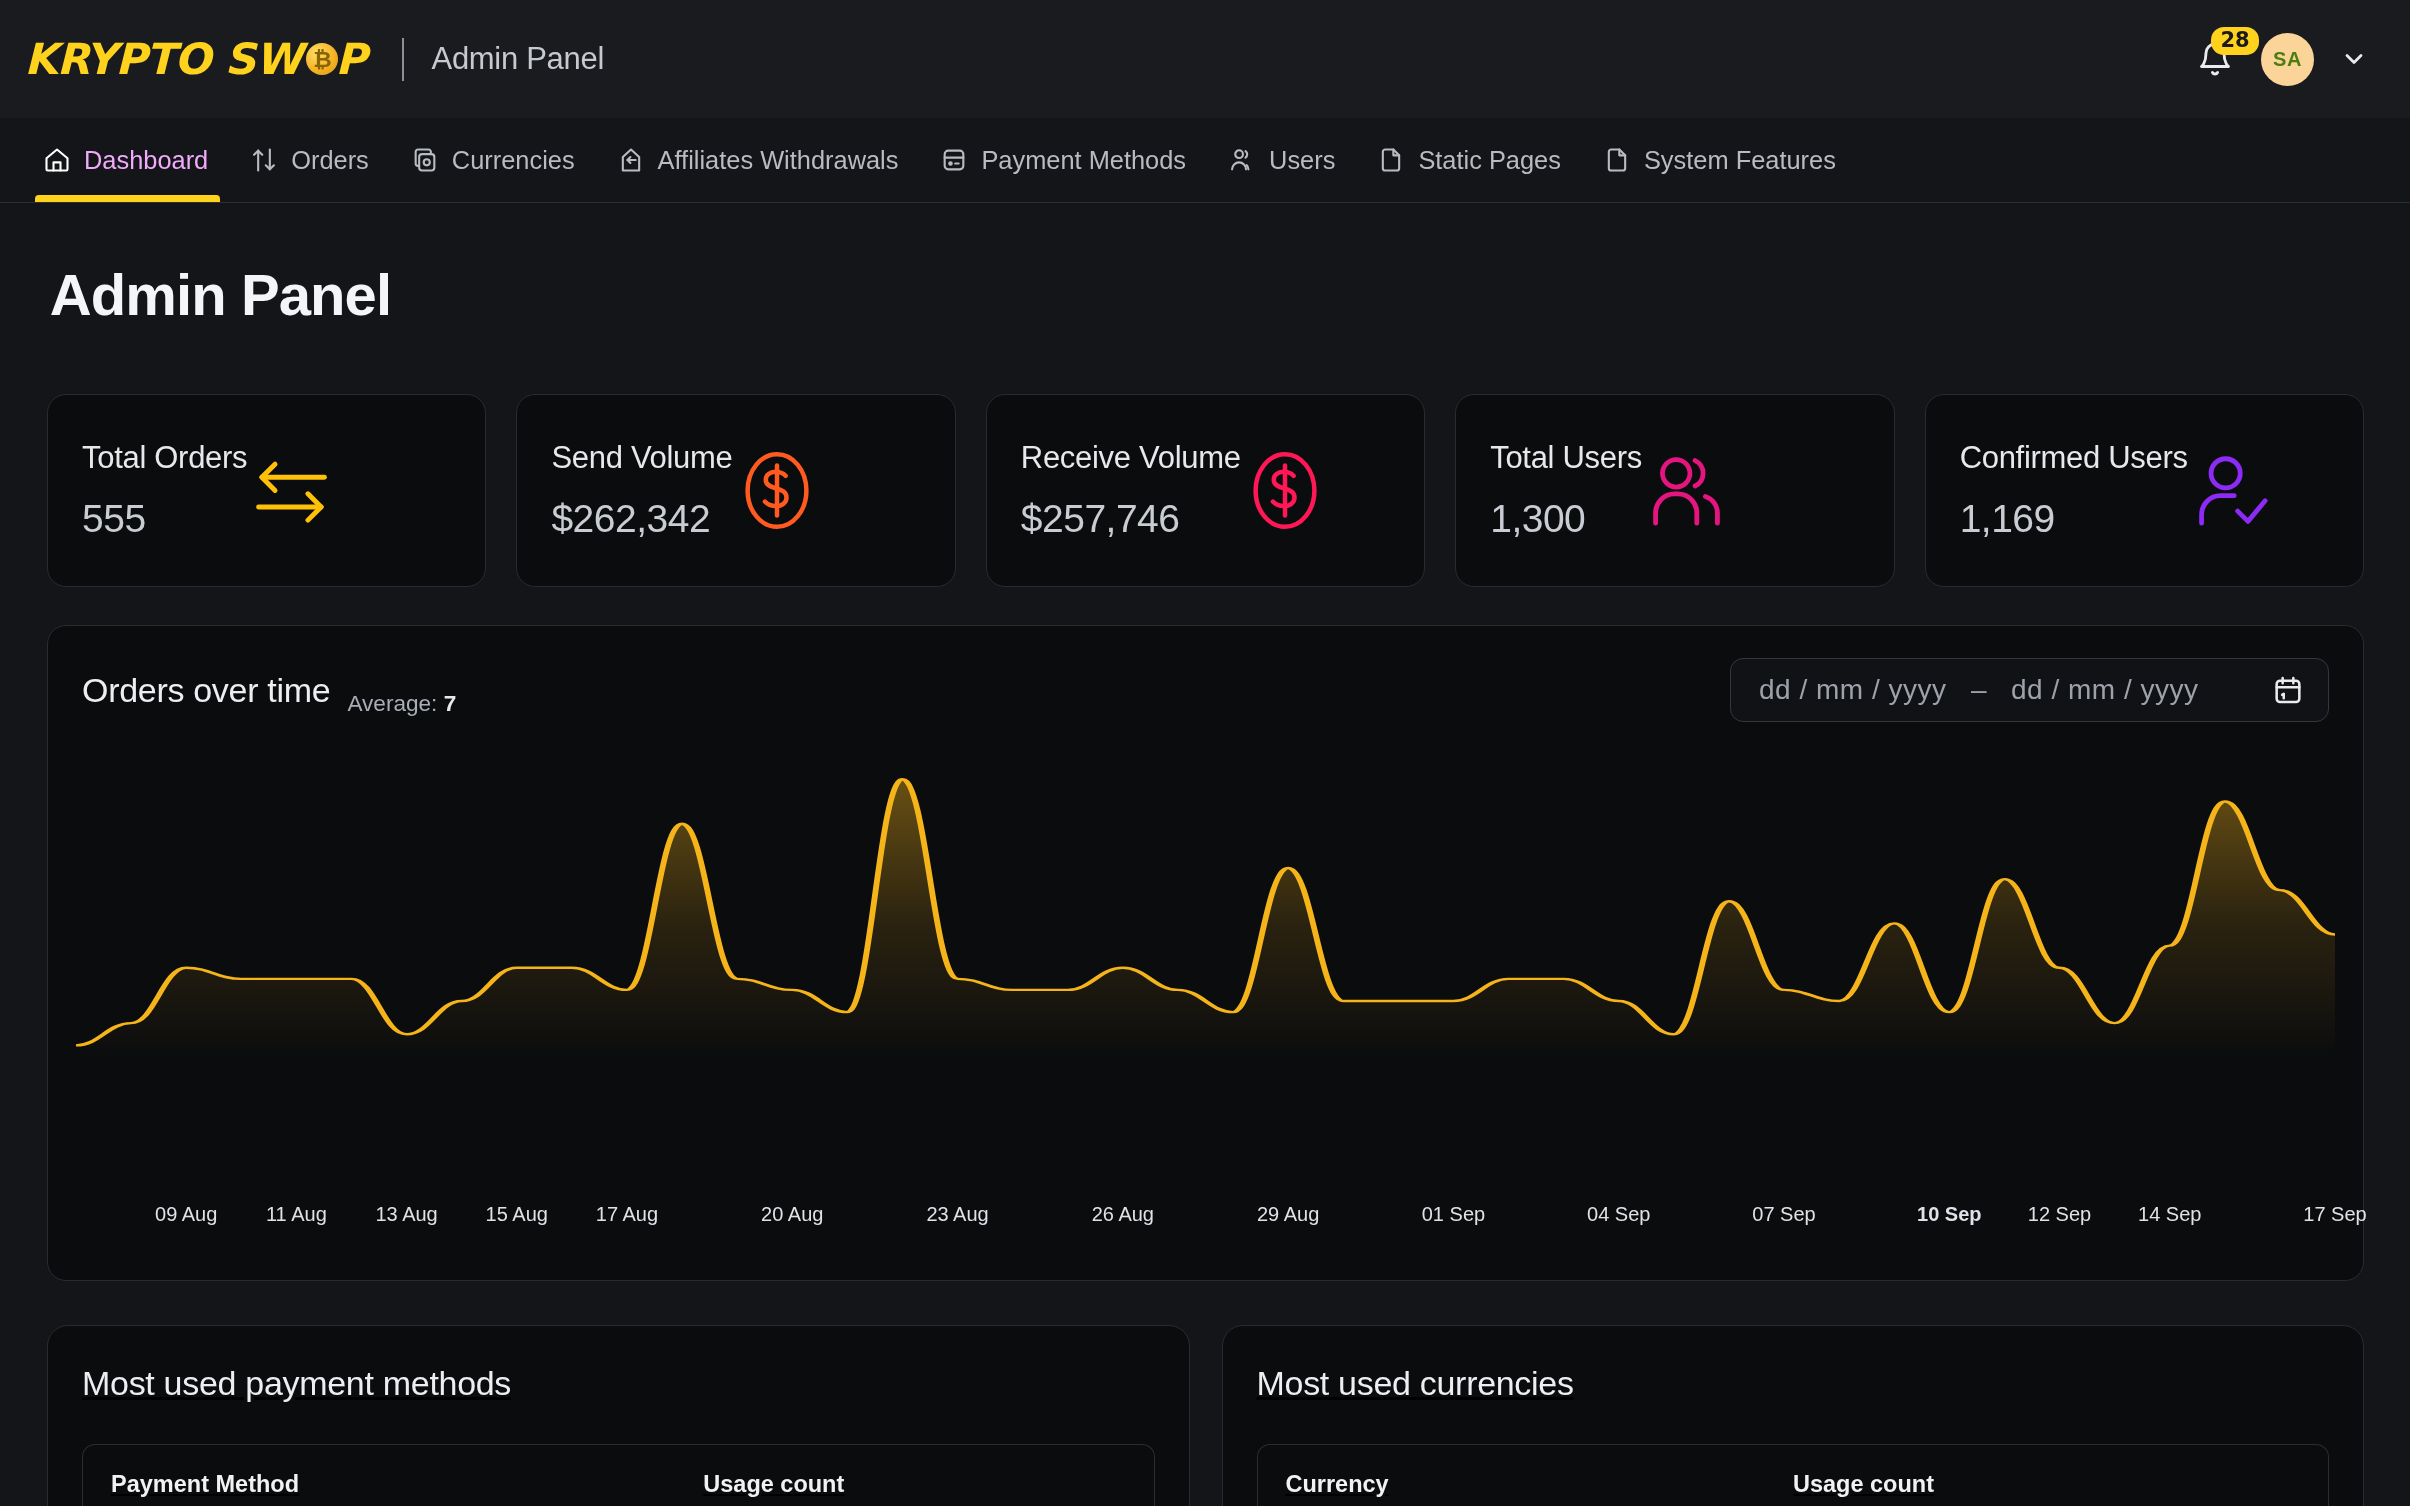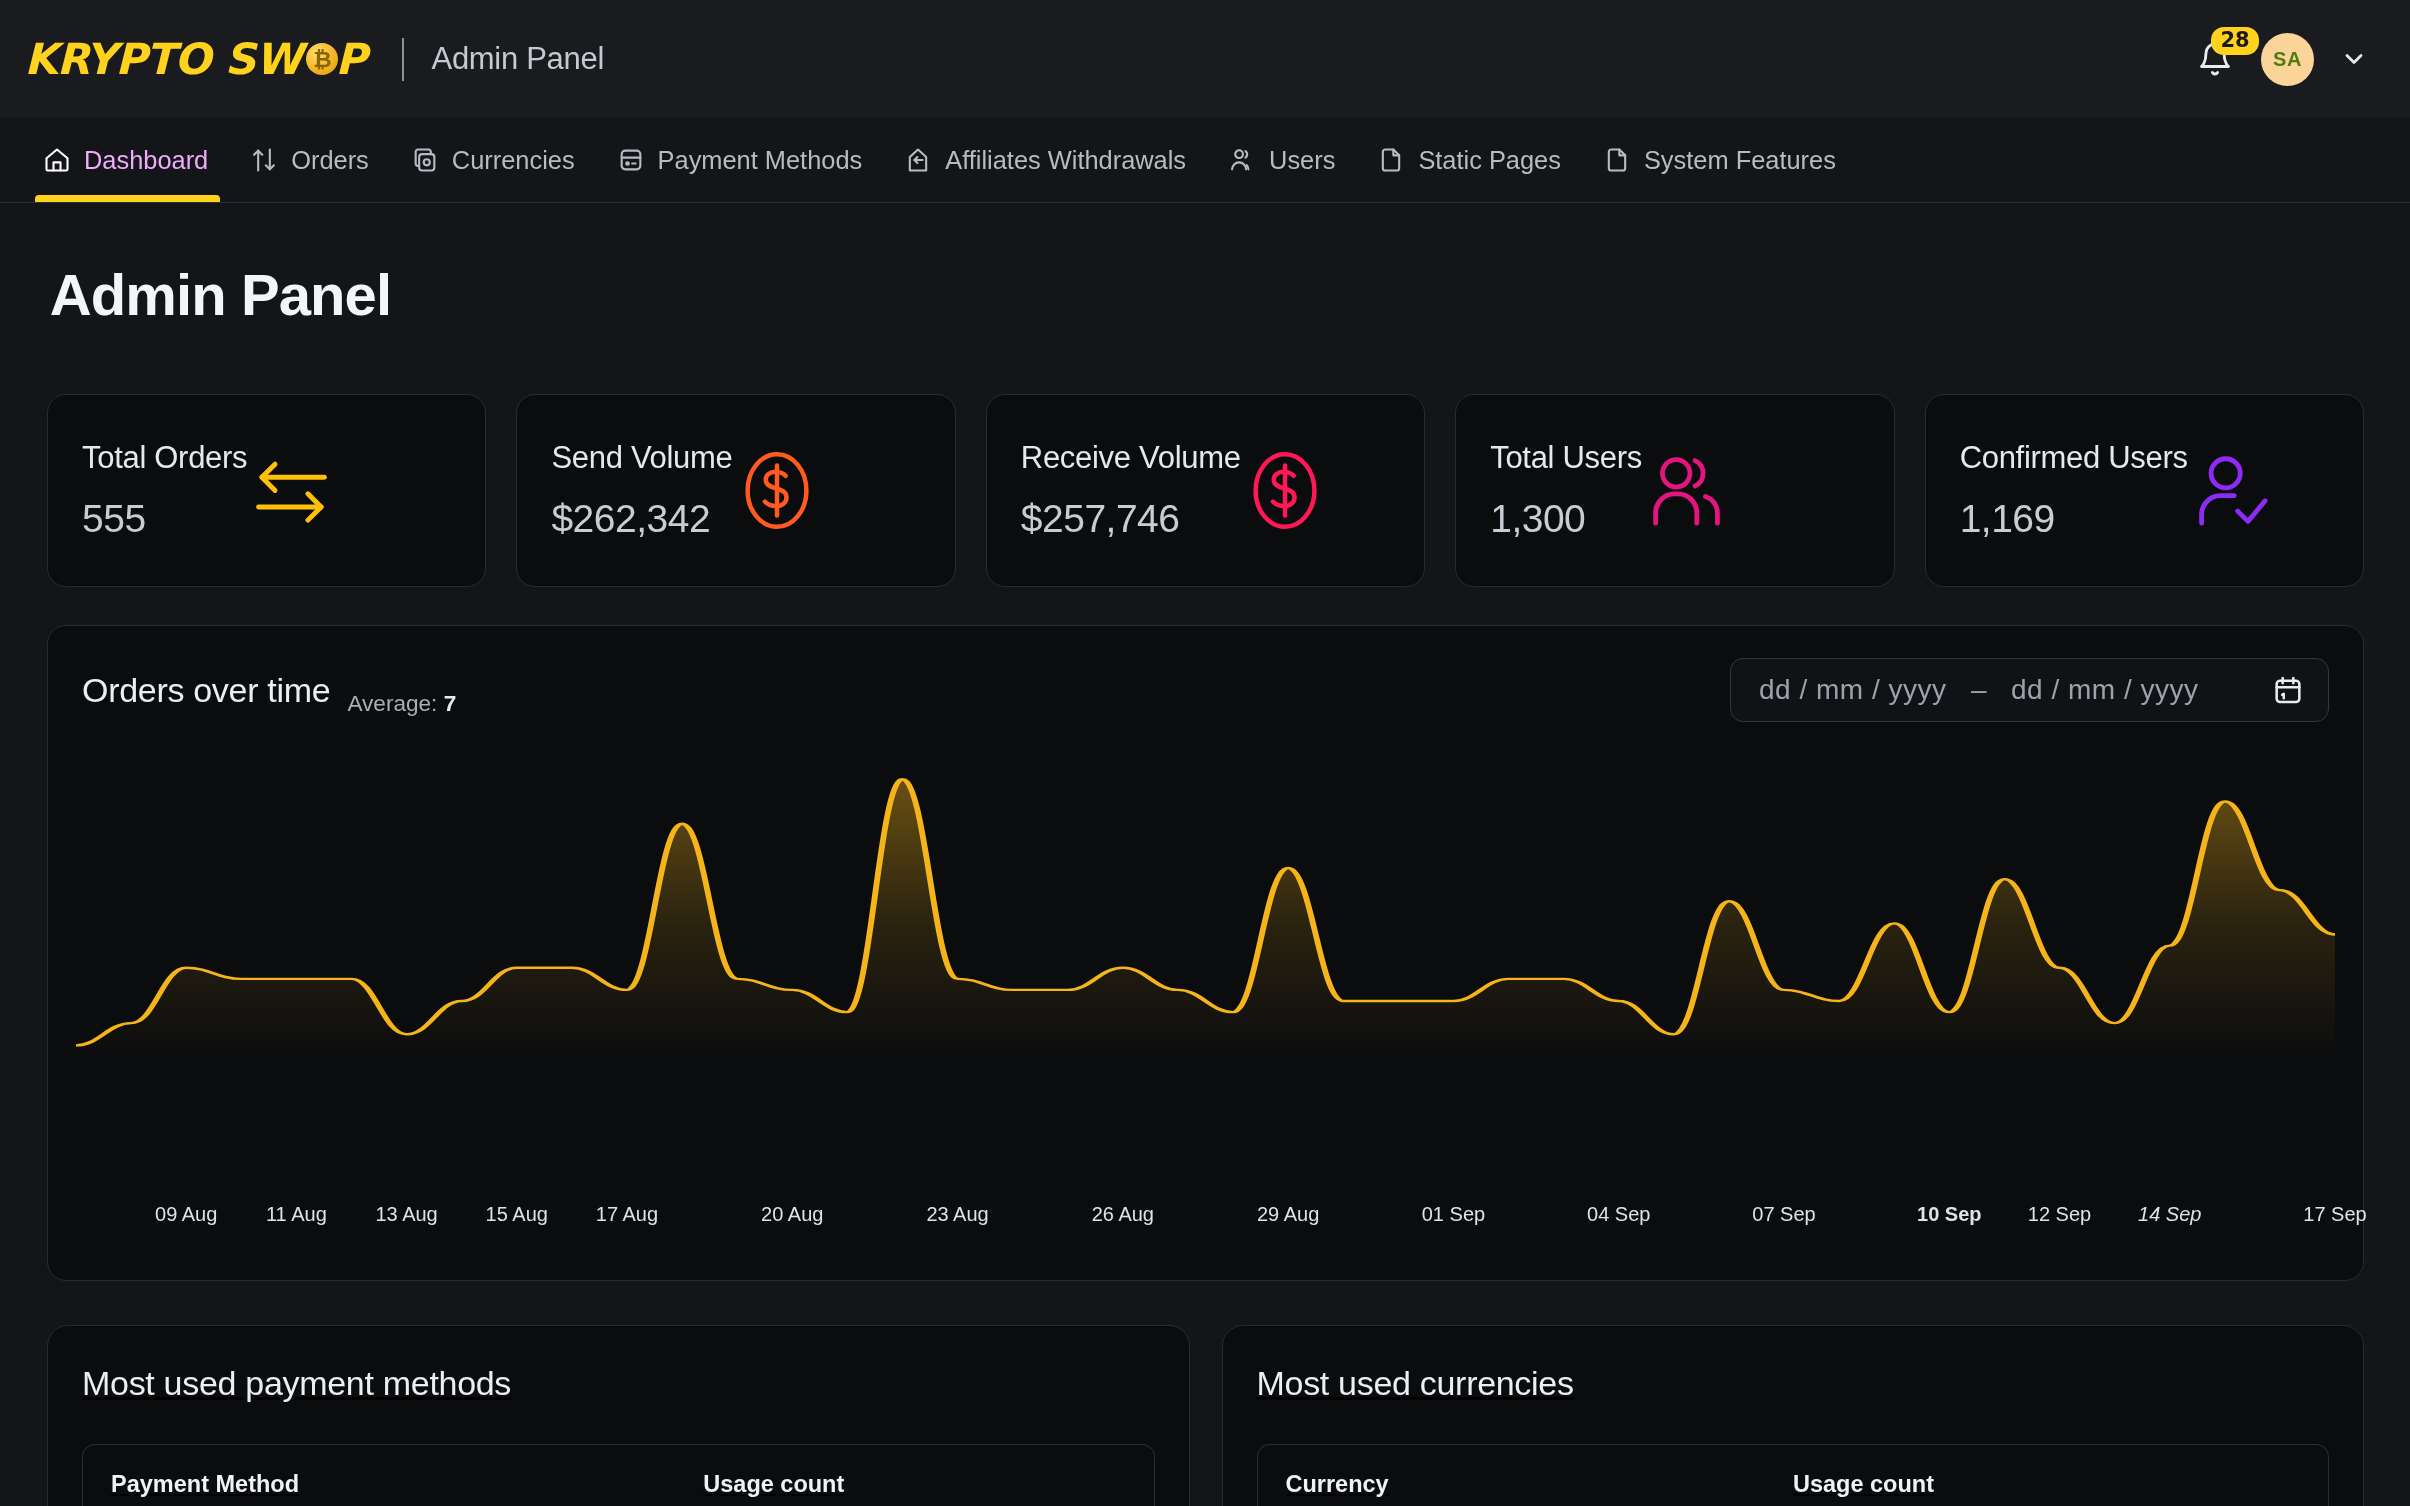--- a/index.html
+++ b/index.html
@@ -246,38 +246,38 @@
           <path d="M17 7V5a2 2 0 0 0-2-2H6a2 2 0 0 0-2 2v10a2 2 0 0 0 2 2h1"></path>
           <circle cx="13.5" cy="14" r="2.6"></circle>
         </svg>
     </span>
     <span>Currencies</span>
   </div>
 
   <div class="nav-item">
     <span class="nav-ico">
       <svg viewBox="0 0 24 24" fill="none" stroke="currentColor" stroke-width="1.8" stroke-linecap="round" stroke-linejoin="round" width="28" height="28">
+          <path d="M5 9.5 12 3l7 6.5V21H5z"></path>
+          <path d="M16 12H9"></path>
+          <path d="M11.5 9.5 9 12l2.5 2.5"></path>
+        </svg>
+    </span>
+    <span>Affiliates Withdrawals</span>
+  </div>
+
+  <div class="nav-item">
+    <span class="nav-ico">
+      <svg viewBox="0 0 24 24" fill="none" stroke="currentColor" stroke-width="1.8" stroke-linecap="round" stroke-linejoin="round" width="28" height="28">
           <rect x="4" y="4" width="16" height="16" rx="3"></rect>
           <path d="M4 10h16"></path>
           <circle cx="9" cy="15" r="1.1" fill="currentColor"></circle>
           <path d="M13 15h3"></path>
         </svg>
     </span>
     <span>Payment Methods</span>
-  </div>
-
-  <div class="nav-item">
-    <span class="nav-ico">
-      <svg viewBox="0 0 24 24" fill="none" stroke="currentColor" stroke-width="1.8" stroke-linecap="round" stroke-linejoin="round" width="28" height="28">
-          <path d="M5 9.5 12 3l7 6.5V21H5z"></path>
-          <path d="M16 12H9"></path>
-          <path d="M11.5 9.5 9 12l2.5 2.5"></path>
-        </svg>
-    </span>
-    <span>Affiliates Withdrawals</span>
   </div>
 
   <div class="nav-item">
     <span class="nav-ico">
       <svg viewBox="0 0 24 24" fill="none" stroke="currentColor" stroke-width="1.8" stroke-linecap="round" stroke-linejoin="round" width="28" height="28">
           <circle cx="9.5" cy="7" r="3.3"></circle>
           <path d="M3.5 20a6 6 0 0 1 12 0"></path>
           <path d="M15 4.3a3.4 3.4 0 0 1 0 5.6"></path>
           <path d="M17.5 20a5 5 0 0 0-1.6-3.6"></path>
         </svg>
@@ -440,21 +440,21 @@
         <span class="xlabel" style="left: 24.3902%;">17 Aug</span>
         <span class="xlabel" style="left: 31.7073%;">20 Aug</span>
         <span class="xlabel" style="left: 39.0244%;">23 Aug</span>
         <span class="xlabel" style="left: 46.3415%;">26 Aug</span>
         <span class="xlabel" style="left: 53.6585%;">29 Aug</span>
         <span class="xlabel" style="left: 60.9756%;">01 Sep</span>
         <span class="xlabel" style="left: 68.2927%;">04 Sep</span>
         <span class="xlabel" style="left: 75.6098%;">07 Sep</span>
         <span class="xlabel" style="left: 82.9268%; font-weight: bold;">10 Sep</span>
         <span class="xlabel" style="left: 87.8049%;">12 Sep</span>
-        <span class="xlabel" style="left: 92.6829%; font-style: italic;">14 Sep</span>
+        <span class="xlabel" style="left: 92.6829%;">14 Sep</span>
         <span class="xlabel" style="left: 100%;">17 Sep</span>
       </div>
   </div>
 
   <div class="bottom">
 
     <div class="panel">
       <div class="panel-title">Most used payment methods</div>
       <div class="table-wrap">
         <table>

